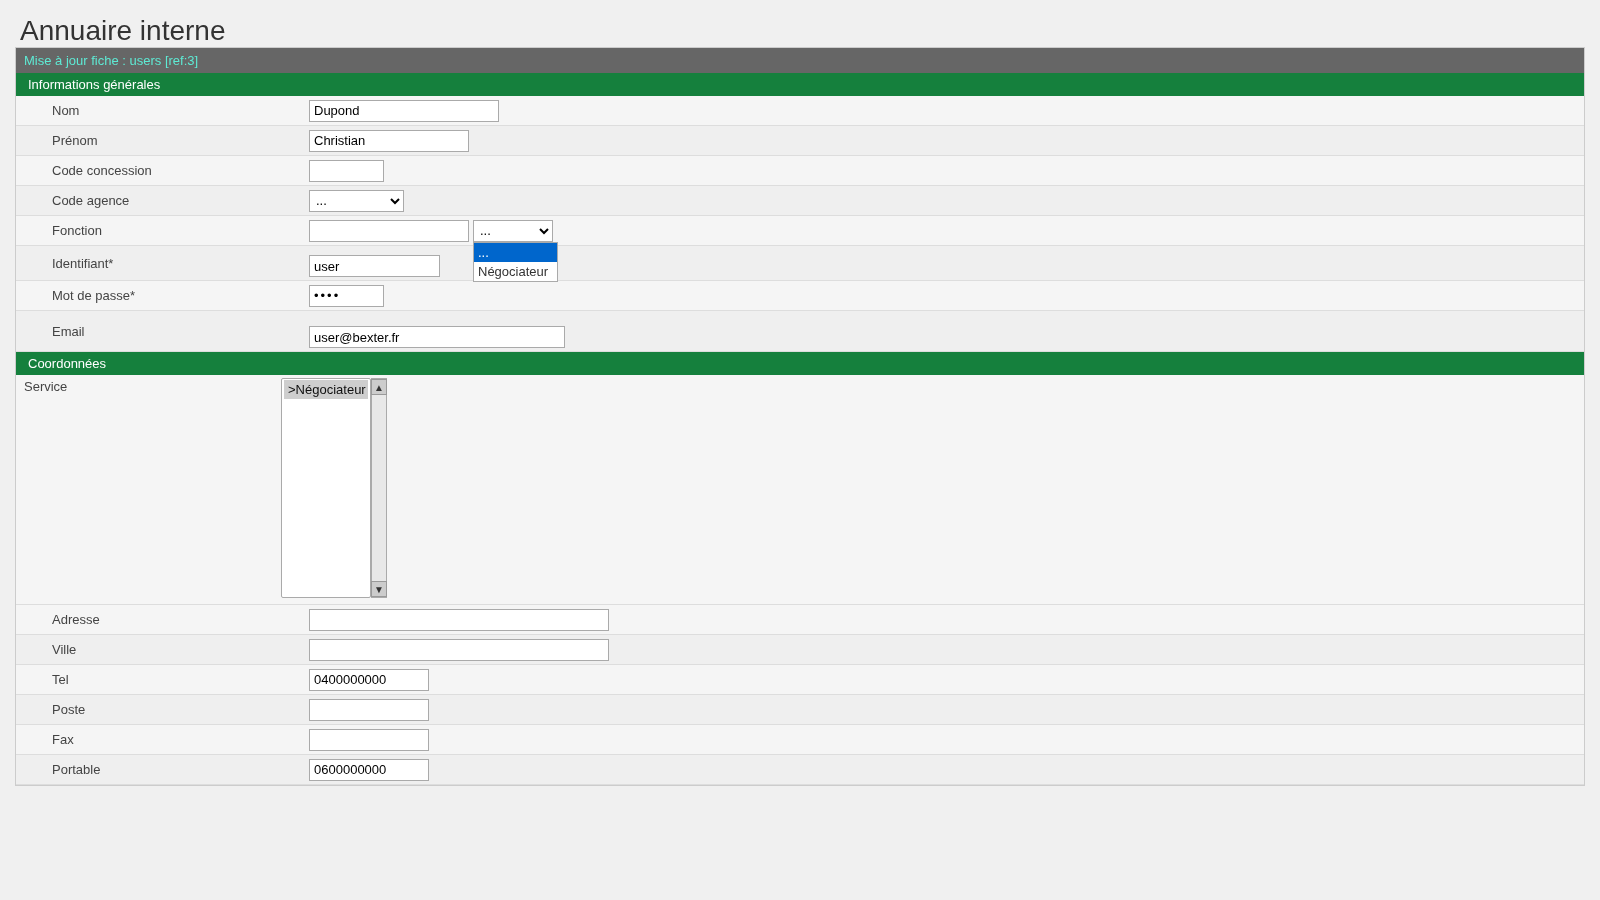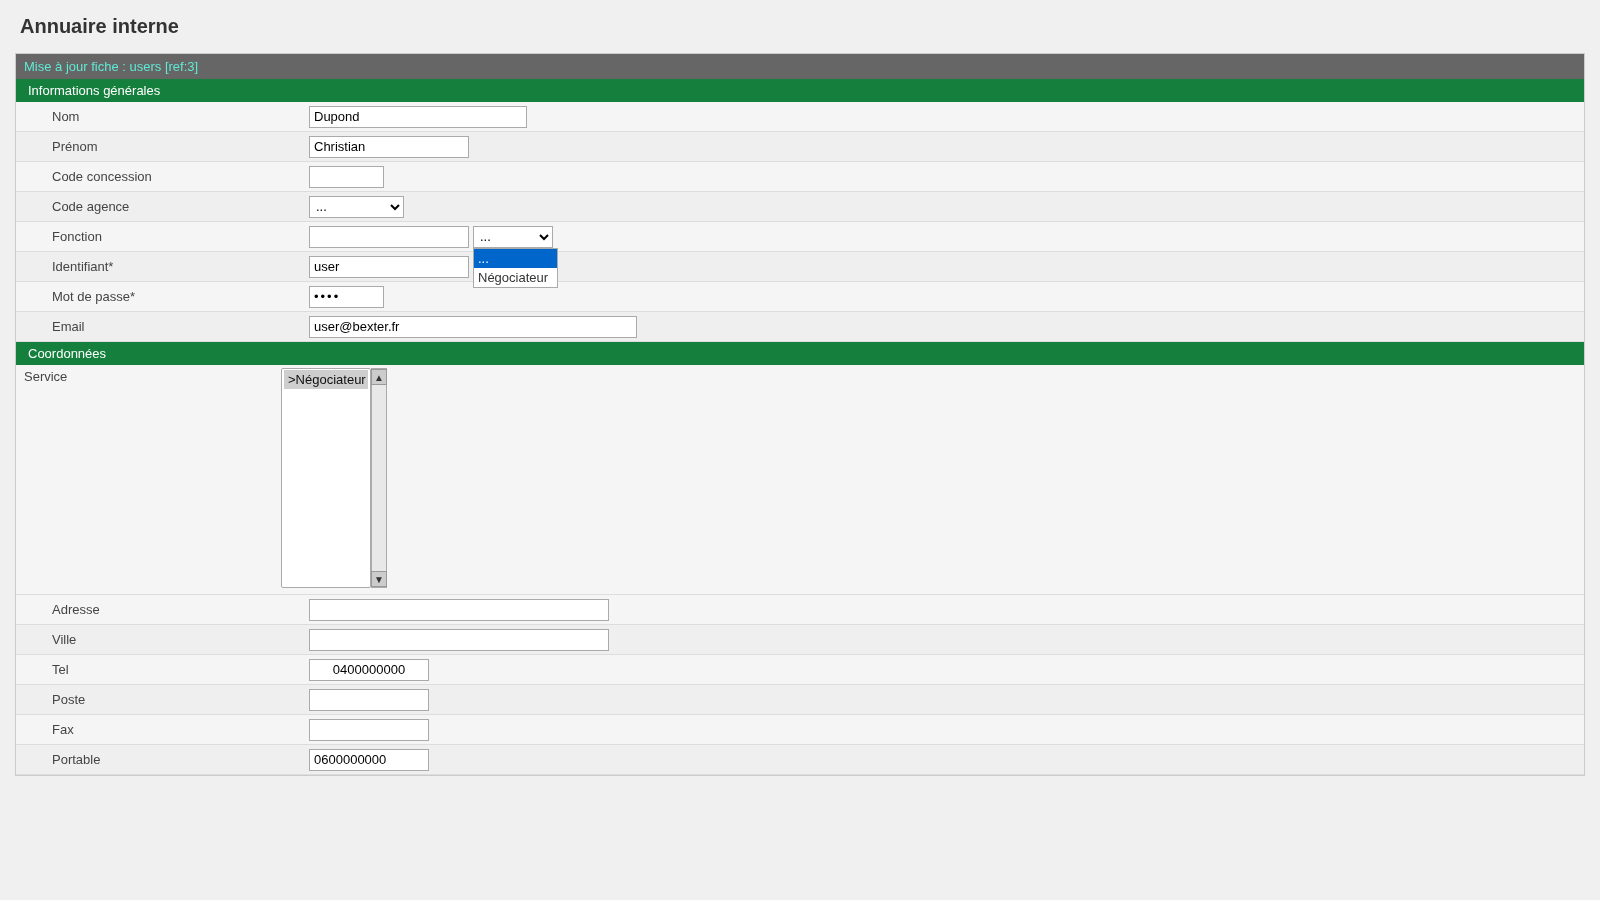--- a/index.html
+++ b/index.html
@@ -8,24 +8,23 @@
       font-family: Arial, sans-serif;
       font-size: 13px;
       color: #333;
     }
     .page-wrapper {
       background: #f0f0f0;
       min-height: 900px;
       padding: 15px;
     }
     .page-title {
-      font-size: 20px;
-      font-weight: bold;
+      font-size: 28px;
+      font-weight: normal;
       color: #333;
-      margin-bottom: 15px;
       padding-left: 5px;
     }
     .form-container {
       background: #f0f0f0;
       border: 1px solid #ccc;
     }
     .section-header {
       background: #666;
       color: #5eead4;
       padding: 5px 8px;
@@ -74,30 +73,30 @@
     input[type="password"] {
       letter-spacing: 2px;
     }
     select {
       border: 1px solid #aaa;
       padding: 1px 2px;
       font-size: 13px;
       background: #fff;
       height: 22px;
     }
-    .input-nom { width: 218px; }
+    .input-nom { width: 190px; }
     .input-prenom { width: 160px; }
     .input-code-concession { width: 75px; }
-    .input-identifiant { width: 160px; }
+    .input-identifiant { width: 131px; margin-top: 6px; }
     .input-motpasse { width: 75px; }
-    .input-email { width: 328px; }
+    .input-email { width: 256px; margin-top: 12px; }
     .input-adresse { width: 300px; }
     .input-codepostal { width: 300px; }
     .input-ville { width: 300px; }
-    .input-tel { width: 120px; text-align: center; }
+    .input-tel { width: 120px; }
     .input-poste { width: 120px; }
     .input-fax { width: 120px; }
     .input-portable { width: 120px; }
     .select-codeagence { width: 95px; }
     .select-fonction { width: 80px; }
     .select-fonction2 { width: 80px; }
     .fonction-row {
       display: flex;
       align-items: flex-start;
       position: relative;

